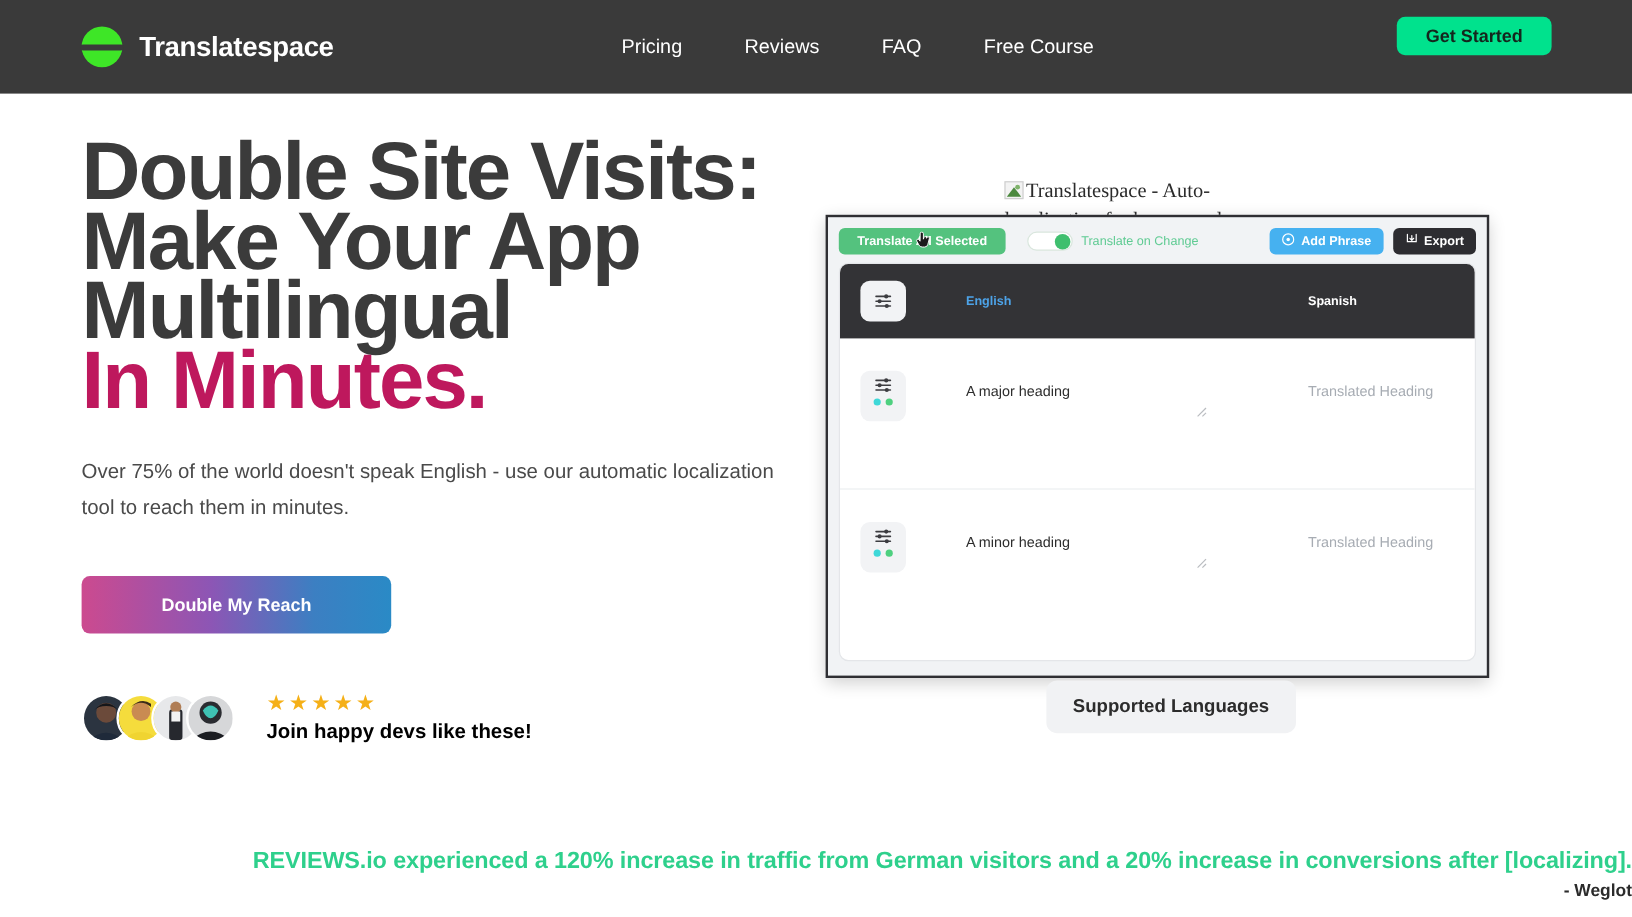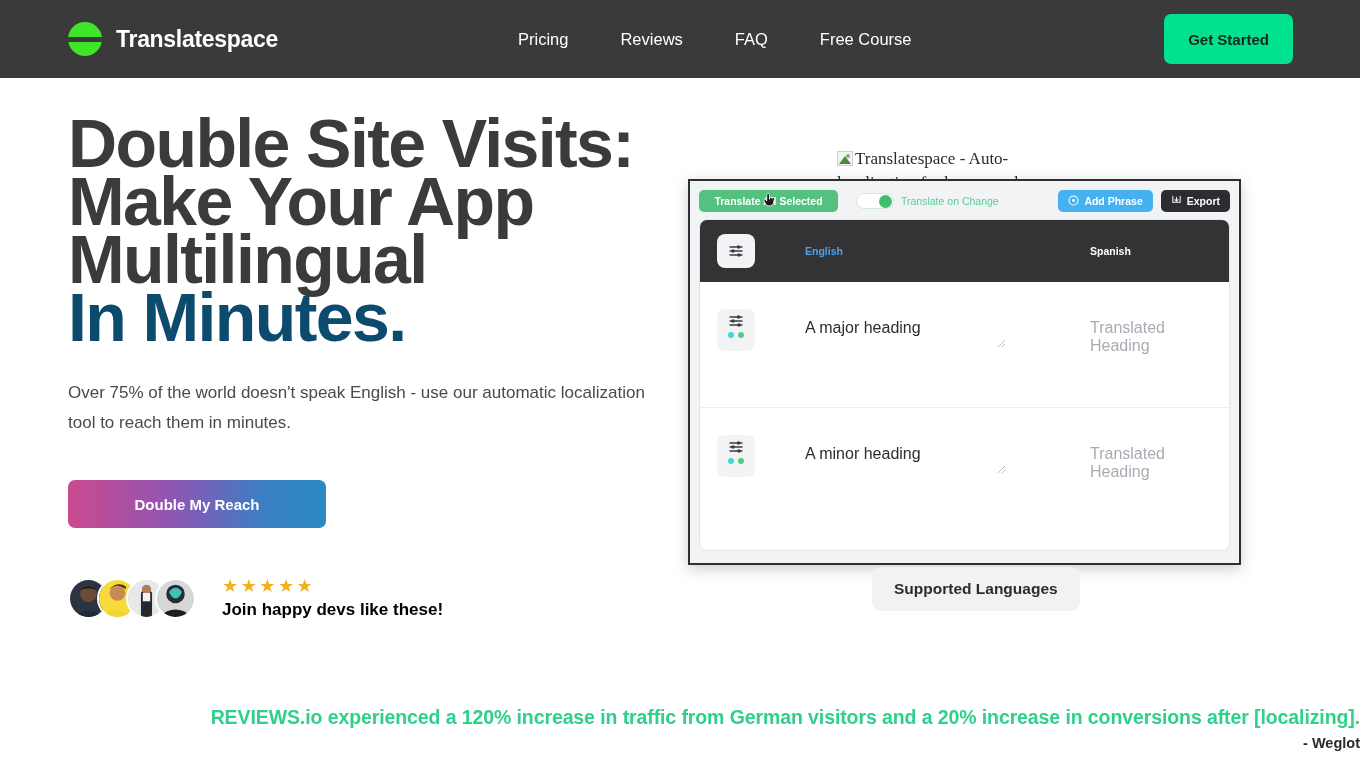--- a/index.html
+++ b/index.html
@@ -69,21 +69,21 @@
     font-size: 16.5px;
     text-decoration: none;
     cursor: pointer;
     white-space: nowrap;
   }
 
   .get-started-btn {
     position: absolute;
     right: 67px;
     top: 14px;
-    height: 50px;
+    height: 32px;
     padding: 0 24px;
     background: #00e28d;
     color: #14261d;
     font-size: 15px;
     font-weight: bold;
     border: none;
     border-radius: 7px;
     cursor: pointer;
     font-family: inherit;
   }
@@ -101,21 +101,21 @@
     flex: 0 0 auto;
   }
 
   .hero-title {
     font-size: 68px;
     line-height: 58px;
     font-weight: bold;
     color: #3b3b3b;
     letter-spacing: -1.6px;
   }
-  .hero-title .accent { color: #0c4a6e; display: block; }
+  .hero-title .accent { color: #be185d; display: block; }
 
   .hero-sub {
     margin-top: 32px;
     font-size: 17px;
     line-height: 30px;
     color: #4a4a4a;
     max-width: 580px;
   }
 
   .cta-btn {
@@ -324,21 +324,21 @@
     display: flex;
     align-items: flex-start;
     padding: 27px 0 0 17px;
     border-bottom: 1px solid #eceef0;
     position: relative;
   }
   .phrase-row:last-child { border-bottom: none; }
 
   .cell-text {
     position: relative;
-    font-size: 16px;
+    font-size: 12px;
     color: #2d2d2d;
     padding-top: 10px;
   }
   .cell-text.placeholder { color: #a7acb3; }
   .resize-handle {
     position: absolute;
     right: -62px;
     top: 30px;
     width: 9px;
     height: 9px;

